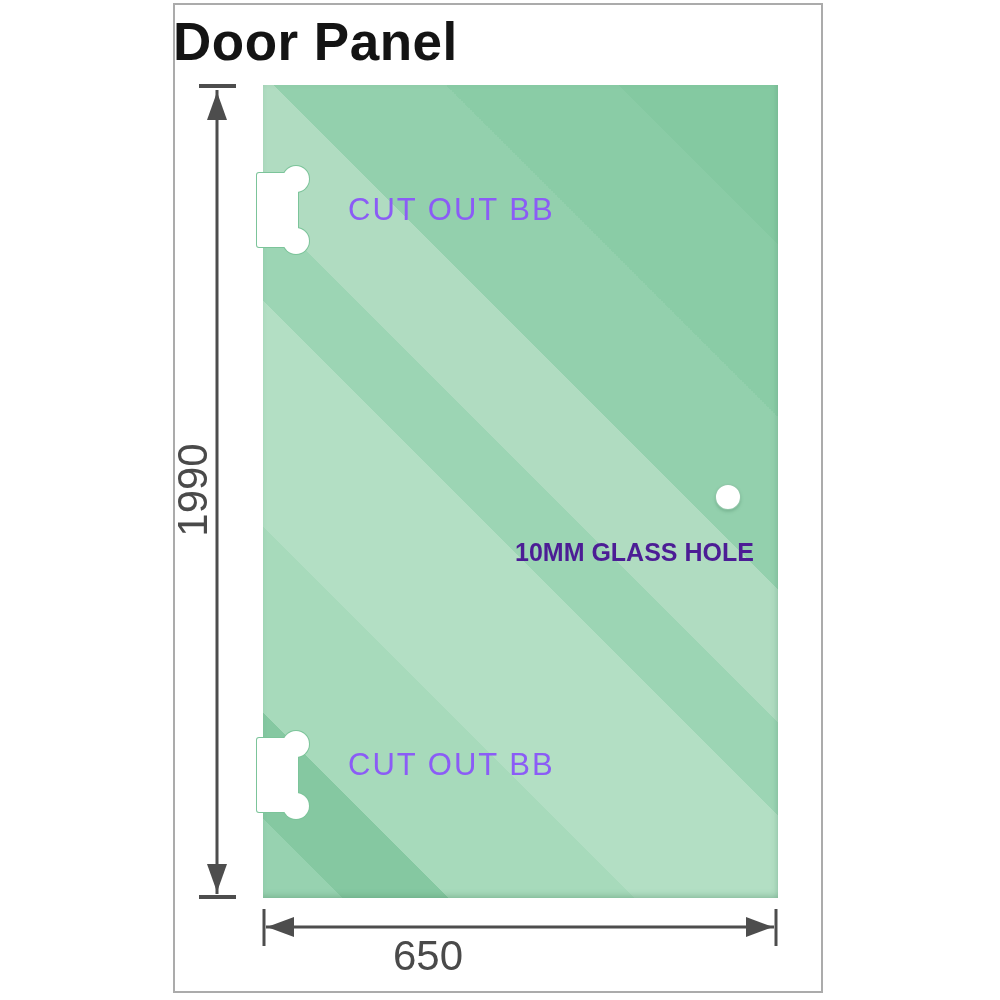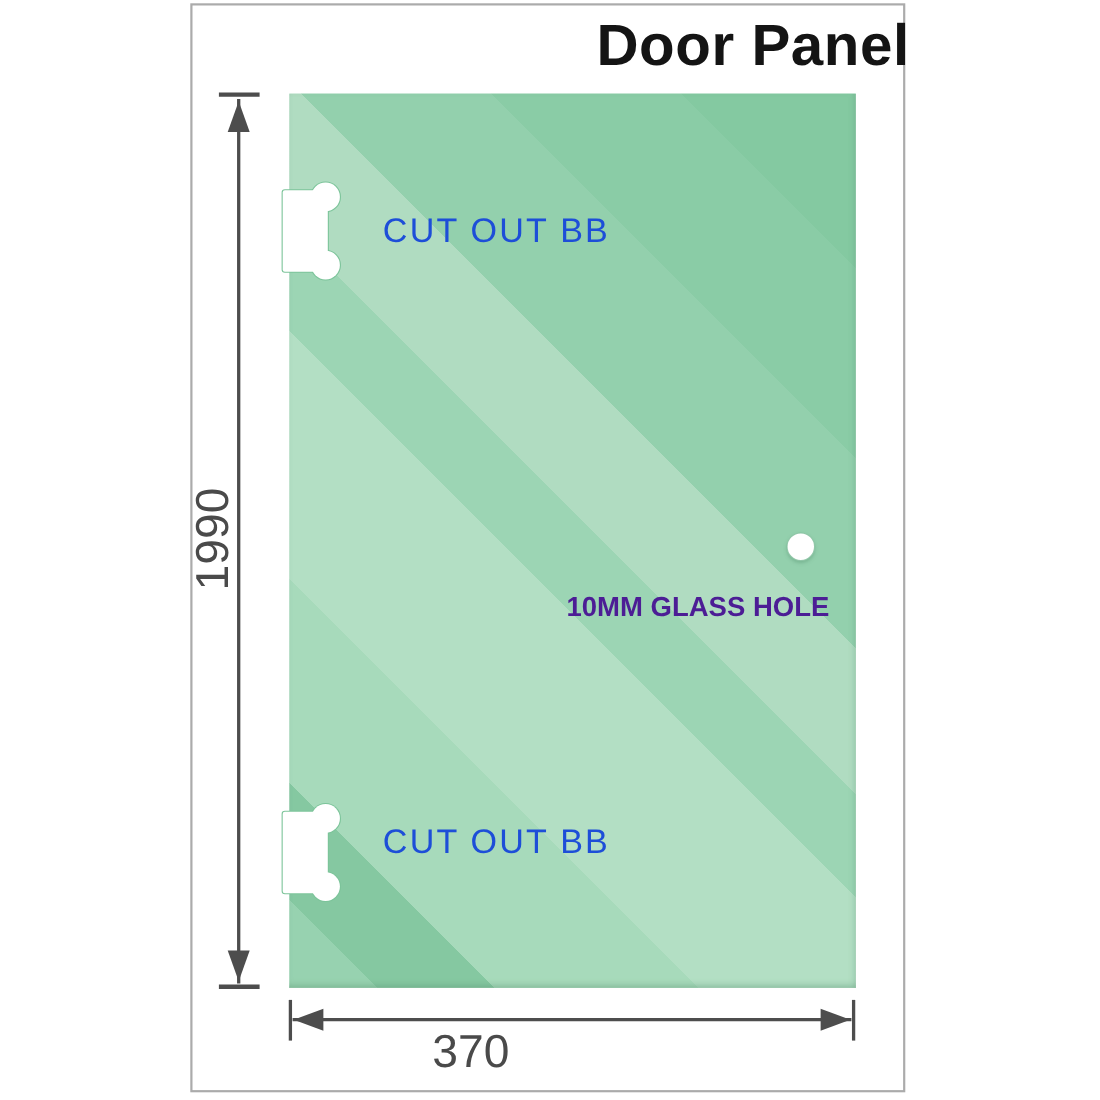--- a/index.html
+++ b/index.html
@@ -8,21 +8,21 @@
     font-family: "Liberation Sans", sans-serif;
   }
 
   .frame {
     position: absolute; left: 173px; top: 3px; width: 650px; height: 990px;
     background: #ffffff; border: 2px solid #ababab; box-sizing: border-box;
   }
 
   .title {
     position: absolute; left: 173px; top: 12px; width: 654px;
-    text-align: right; font-size: 53px; font-weight: 700;
+    text-align: left; font-size: 53px; font-weight: 700;
     color: #141414; letter-spacing: 0.5px; line-height: 60px;
   }
 
   .glass-panel {
     position: absolute; left: 263px; top: 85px; width: 515px; height: 813px;
     background: linear-gradient(45deg,
       #97d2b0 0%, #97d2b0 6%,
       #85c8a1 6%, #85c8a1 14%,
       #a7dabb 14%, #a7dabb 28%,
       #b3dfc4 28%, #b3dfc4 45%,
@@ -43,21 +43,21 @@
   .glass-hole {
     position: absolute; left: 715px; top: 484px; width: 26px; height: 26px;
     background: #ffffff; border-radius: 50%;
     border: 1px solid rgba(110,180,140,0.75);
     box-shadow: 0 2px 3px rgba(80,140,105,0.35);
     box-sizing: border-box; z-index: 2;
   }
 
   .cutout-label {
     position: absolute; left: 348px; width: 260px;
-    font-size: 31px; letter-spacing: 2px; color: #1d4ed8;
+    font-size: 31px; letter-spacing: 2px; color: #8b5cf6;
     line-height: 38px; z-index: 3; white-space: nowrap;
   }
   .cutout-label.top { top: 191px; }
   .cutout-label.bottom { top: 746px; }
 
   .hole-label {
     position: absolute; left: 515px; top: 537px; width: 240px;
     font-size: 25px; font-weight: 700; color: #4c1d95;
     line-height: 30px; z-index: 3; white-space: nowrap;
   }
@@ -131,13 +131,13 @@
   <g stroke="#4d4d4d" fill="#4d4d4d">
     <line x1="266" y1="927" x2="774" y2="927" stroke-width="3"></line>
     <line x1="264" y1="909" x2="264" y2="946" stroke-width="3"></line>
     <line x1="776" y1="909" x2="776" y2="946" stroke-width="3"></line>
     <polygon points="267,927 294,917 294,937" stroke="none"></polygon>
     <polygon points="773,927 746,917 746,937" stroke="none"></polygon>
   </g>
 </svg>
 
 <div class="dim-value height">1990</div>
-<div class="dim-value width">370</div>
+<div class="dim-value width">650</div>
 
 </body></html>

